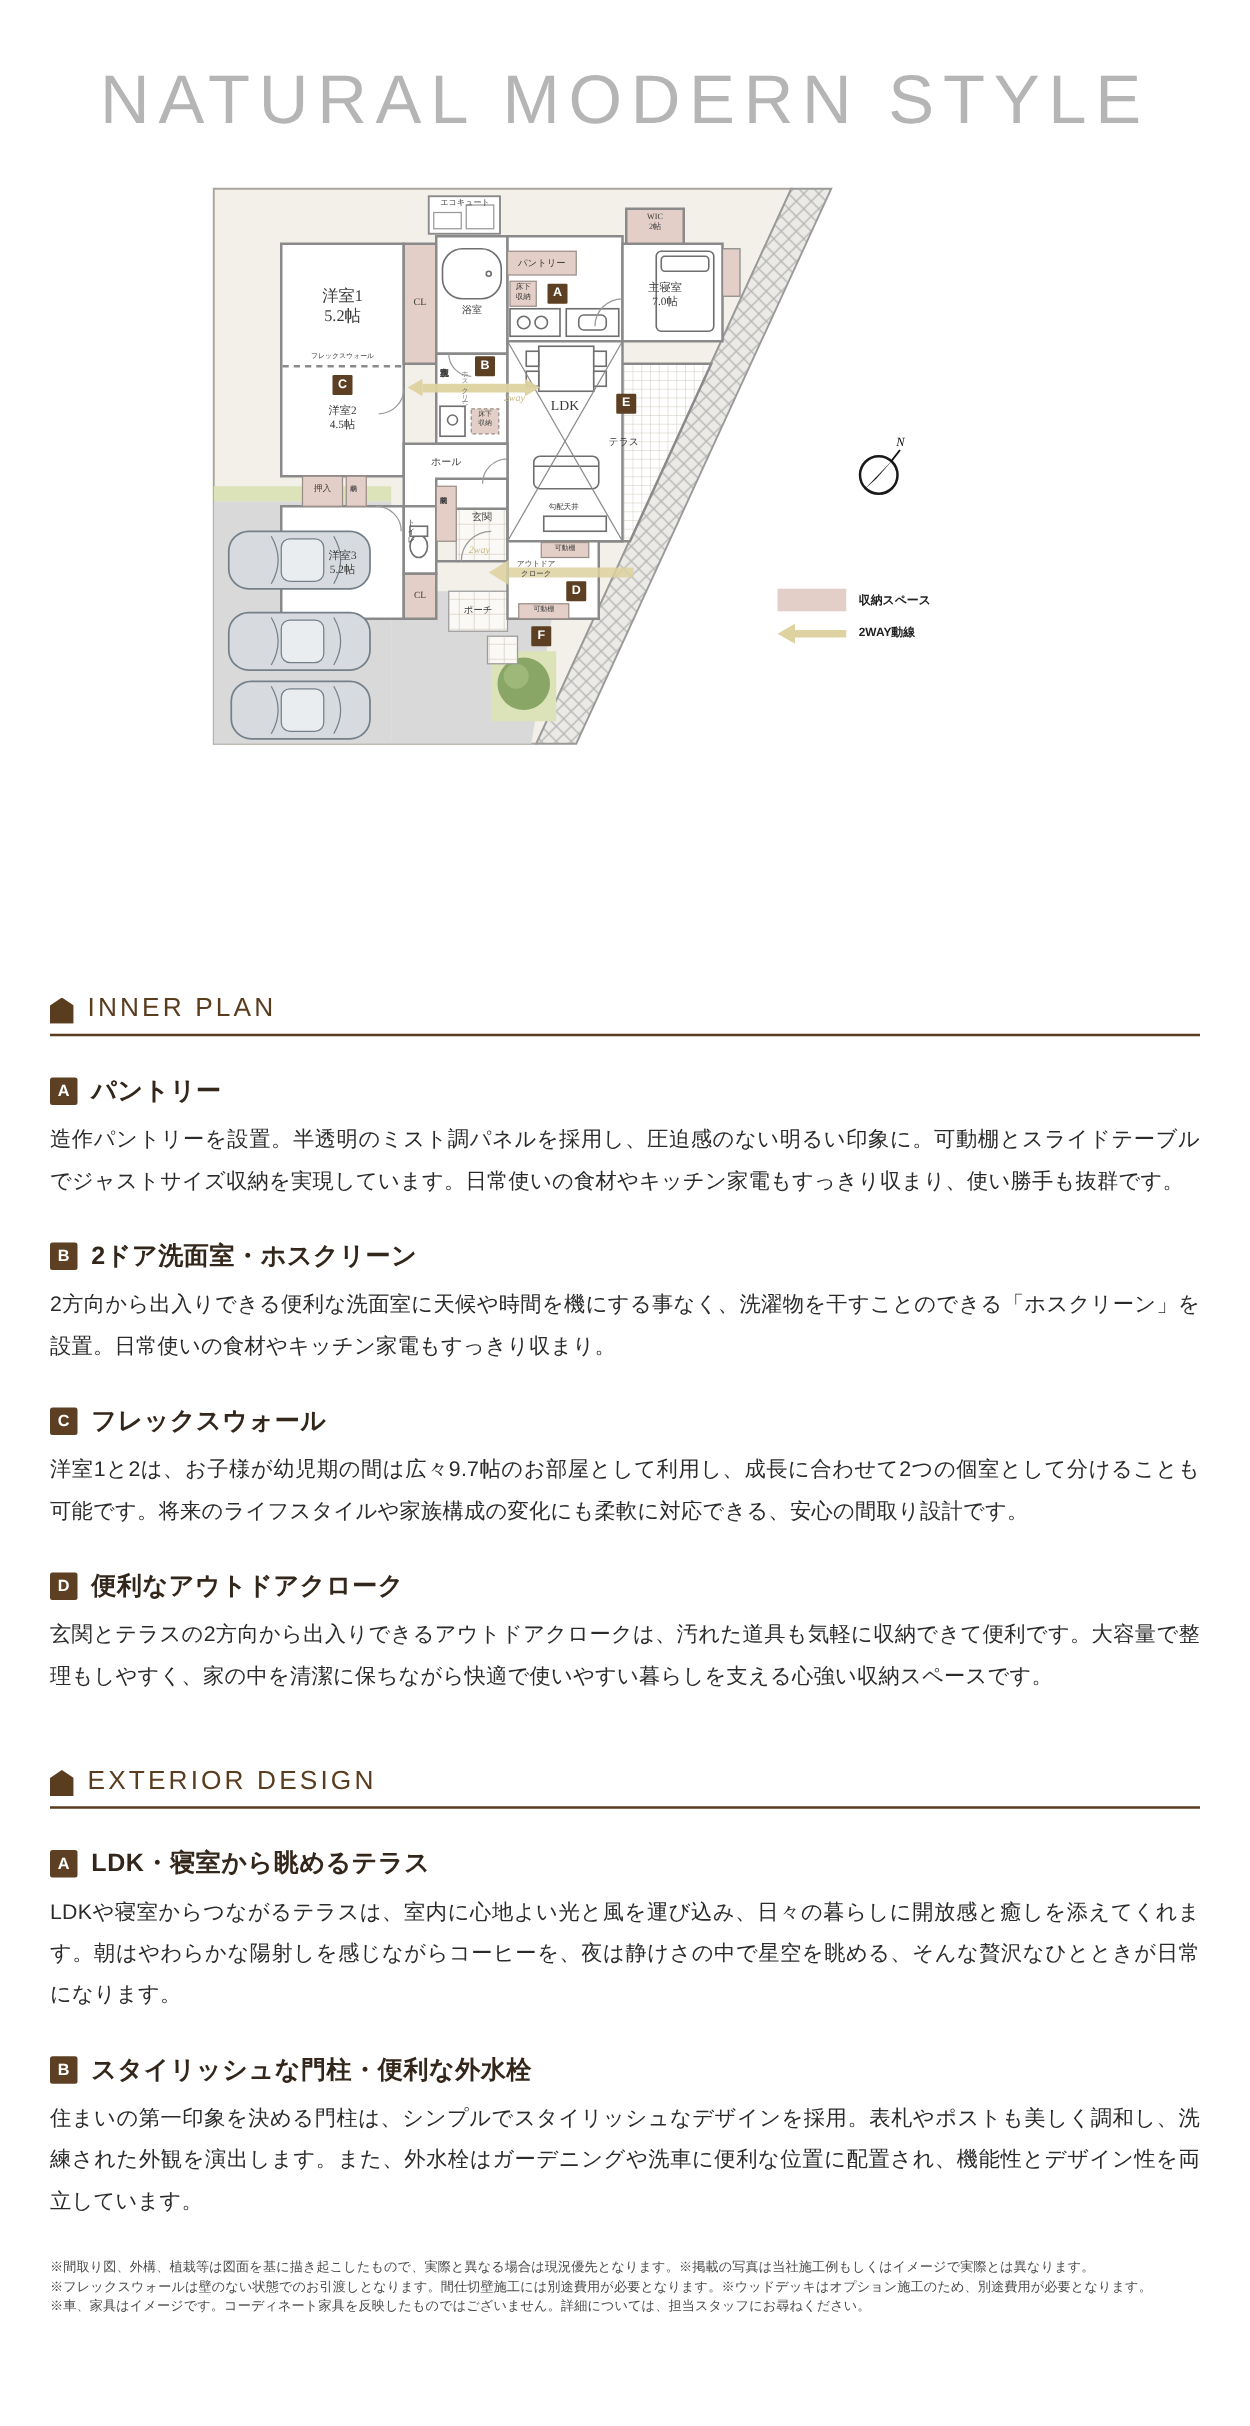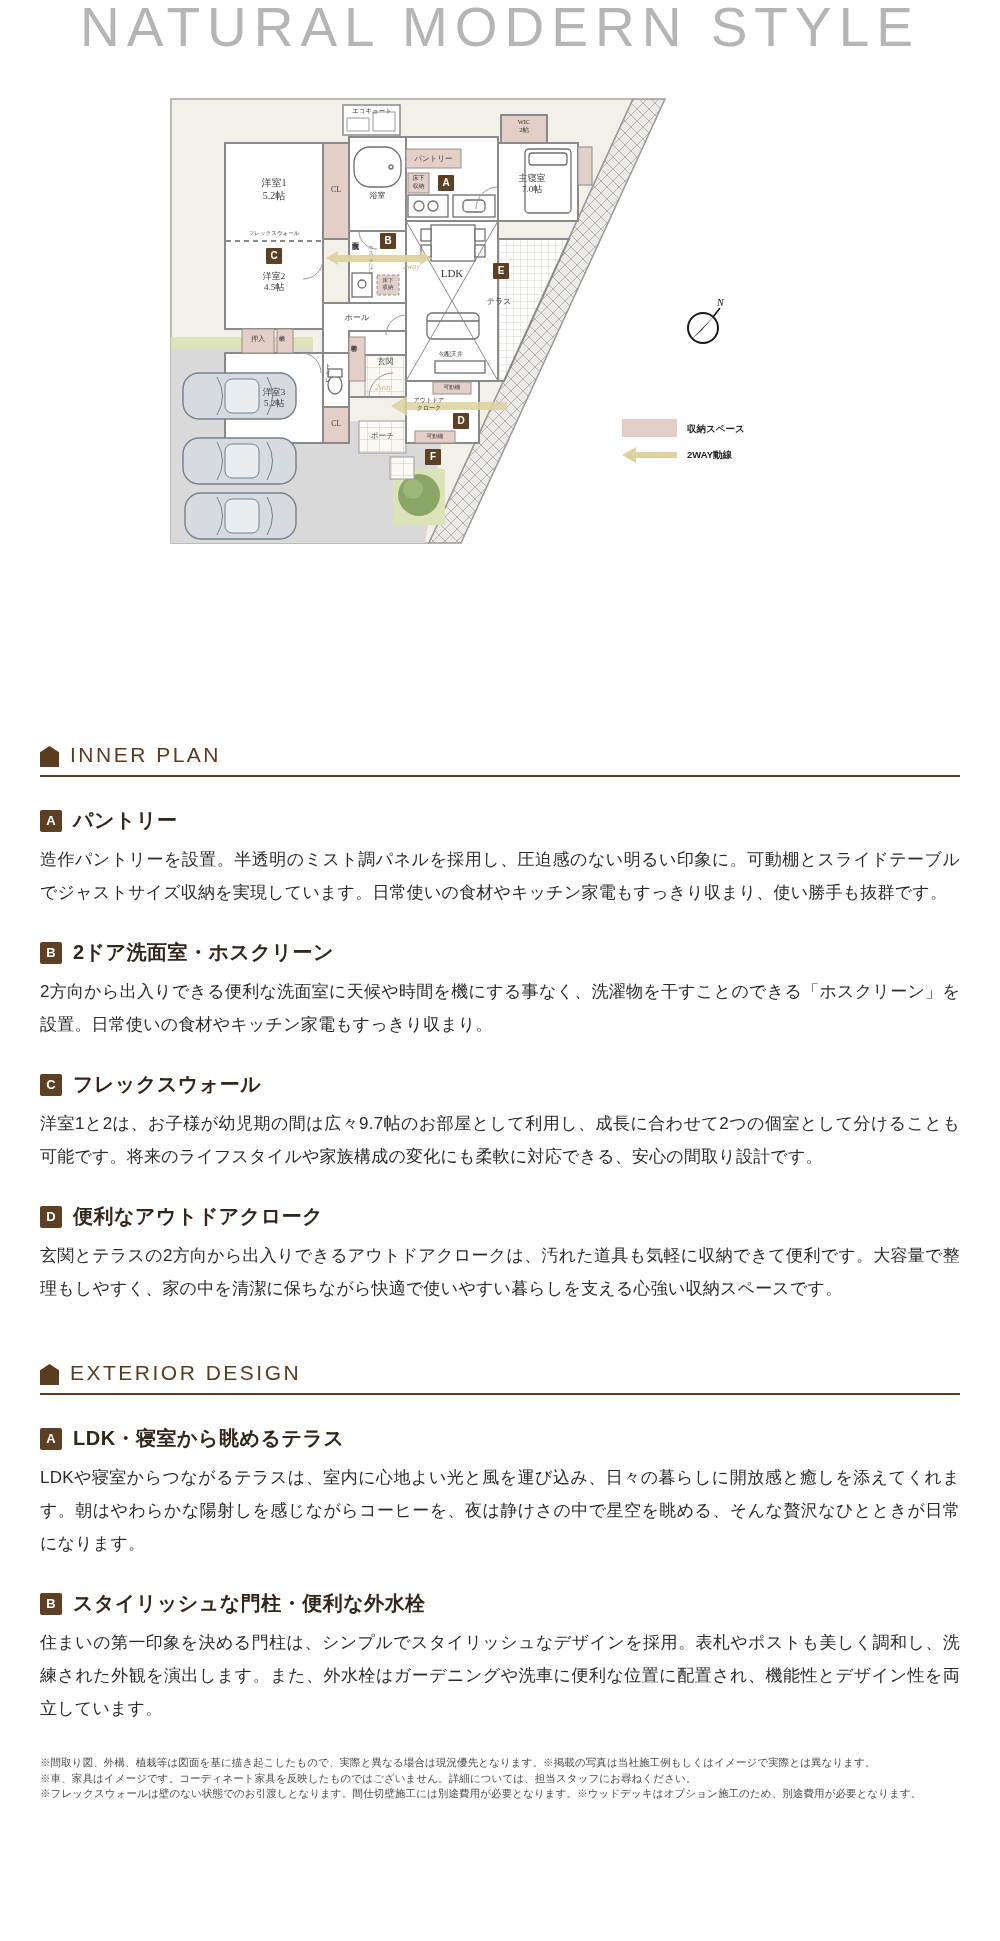--- a/index.html
+++ b/index.html
@@ -1,21 +1,21 @@
 <!DOCTYPE html>
 <html><head>
 <meta charset="utf-8">
 <style>
   html,body{margin:0;padding:0;background:#fff;}
   body{width:1000px;font-family:"Liberation Sans",sans-serif;color:#2b2b2b;}
   .page{width:1000px;min-height:1941px;position:relative;}
 
   
   .main-title{
-    margin:0;text-align:center;
+    margin:0;padding-top:52px;text-align:center;
     font-family:"Liberation Sans",sans-serif;font-weight:400;
     font-size:55px;line-height:1;letter-spacing:7px;color:#b5b5b5;
   }
 
   
   .plan{
     position:relative;width:640px;height:460px;
     margin:36px 0 0 163px;
     font-family:"Liberation Serif",serif;
   }
@@ -222,21 +222,21 @@
     </svg>
 
     <span class="lbl" style="left:181px;top:16px;width:56px;font-size:6.5px">エコキュート</span>
     <span class="lbl" style="left:243px;top:63px;width:55px;font-size:7.5px">パントリー</span>
     <span class="lbl" style="left:245px;top:84px;width:21px;font-size:6px">床下
 収納</span>
     <span class="lbl" style="left:214px;top:186px;width:22px;font-size:5.5px">床下
 収納</span>
     <span class="lbl" style="left:160px;top:94px;width:26px;font-size:8px">CL</span>
     <span class="lbl" style="left:186px;top:100px;width:57px;font-size:8px">浴室</span>
-    <span class="lbl" style="left:62px;top:86px;width:98px;font-size:10px">洋室1
+    <span class="lbl" style="left:62px;top:86px;width:98px;font-size:13px">洋室1
 5.2帖</span>
     <span class="lbl" style="left:62px;top:139px;width:98px;font-size:5.5px">フレックスウォール</span>
     <span class="lbl" style="left:62px;top:180px;width:98px;font-size:9px">洋室2
 4.5帖</span>
     <span class="lbl v" style="left:188px;top:146px;font-size:7px">洗面脱衣室</span>
     <span class="lbl v" style="left:205px;top:150px;font-size:5.5px;color:#777">ホスクリーン</span>
     <span class="lbl" style="left:335px;top:82px;width:68px;font-size:9px">主寝室
 7.0帖</span>
     <span class="lbl" style="left:338px;top:27px;width:46px;font-size:6.5px">WIC
 2帖</span>
@@ -333,18 +333,18 @@
         <div class="feature-head">
           <span class="feature-badge">B</span>
           <h3 class="feature-title">スタイリッシュな門柱・便利な外水栓</h3>
         </div>
         <p class="feature-body">住まいの第一印象を決める門柱は、シンプルでスタイリッシュなデザインを採用。表札やポストも美しく調和し、洗練された外観を演出します。また、外水栓はガーデニングや洗車に便利な位置に配置され、機能性とデザイン性を両立しています。</p>
       </div>
     </div>
 
     <div class="disclaimers">
       <p>※間取り図、外構、植栽等は図面を基に描き起こしたもので、実際と異なる場合は現況優先となります。※掲載の写真は当社施工例もしくはイメージで実際とは異なります。</p>
+      <p>※フレックスウォールは壁のない状態でのお引渡しとなります。間仕切壁施工には別途費用が必要となります。※ウッドデッキはオプション施工のため、別途費用が必要となります。</p>
       <p>※車、家具はイメージです。コーディネート家具を反映したものではございません。詳細については、担当スタッフにお尋ねください。</p>
-      <p>※フレックスウォールは壁のない状態でのお引渡しとなります。間仕切壁施工には別途費用が必要となります。※ウッドデッキはオプション施工のため、別途費用が必要となります。</p>
     </div>
 
   </div>
 </div>
 
 </body></html>

